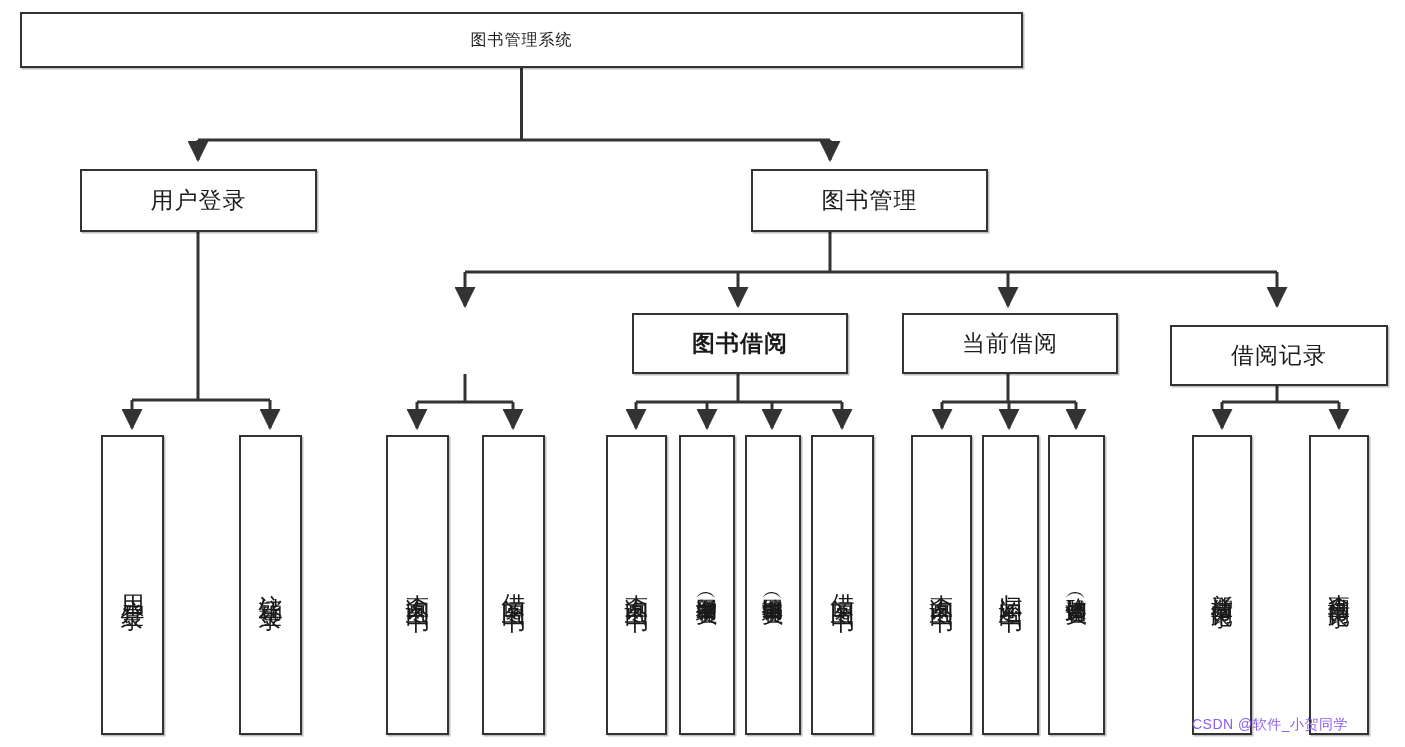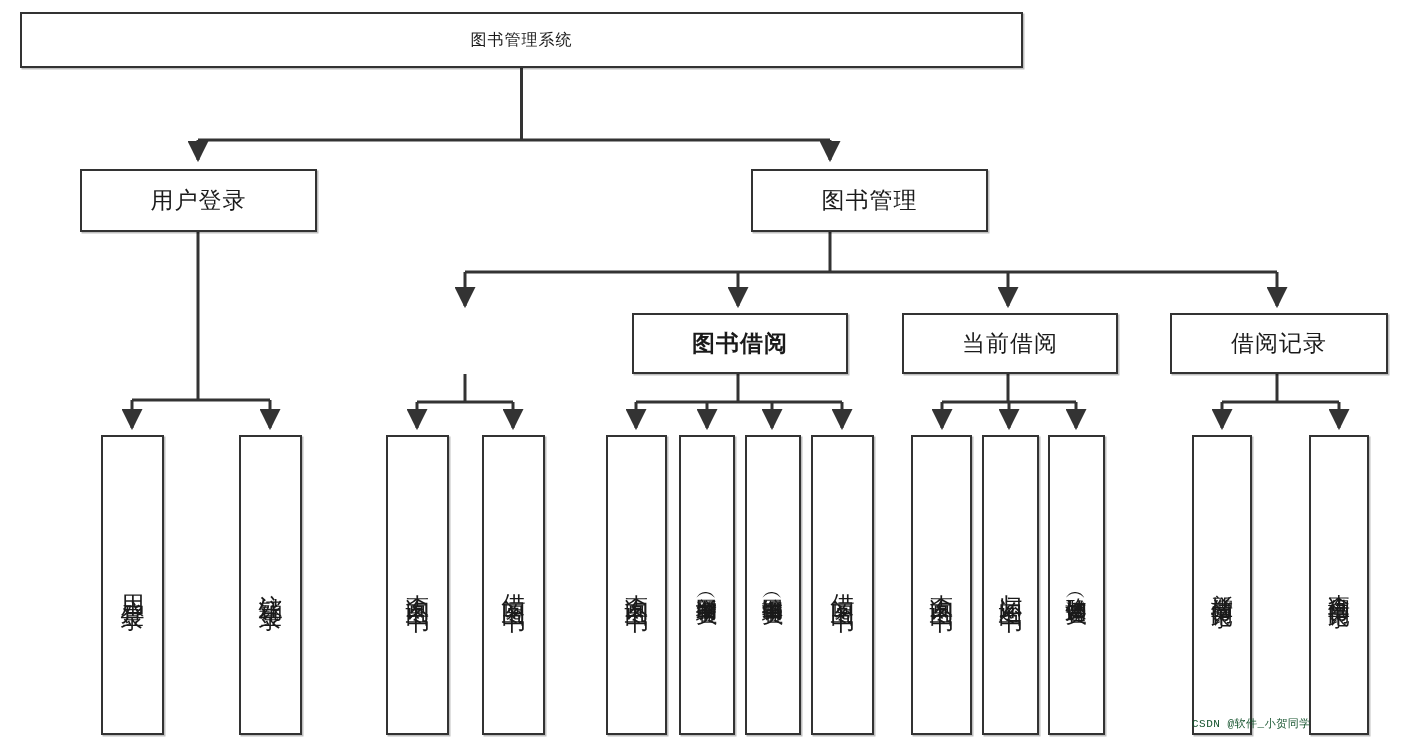--- a/index.html
+++ b/index.html
@@ -10,21 +10,21 @@
         display:flex;align-items:center;justify-content:center;text-align:center;color:#1a1a1a;
         box-shadow:1.5px 1.5px 0 rgba(0,0,0,0.25);}
   .node .lbl{display:block;line-height:1.18;}
   .h-node .lbl{font-size:23px;letter-spacing:1px;}
   .root .lbl{font-size:16px;letter-spacing:1px;}
   .v-node{writing-mode:vertical-rl;text-orientation:upright;}
   .v-node .lbl{font-size:24px;letter-spacing:5px;writing-mode:vertical-rl;text-orientation:upright;
                line-height:1;white-space:nowrap;}
   .v-node.narrow .lbl{font-size:22px;letter-spacing:3px;}
   .v-node.tight .lbl{font-size:21px;letter-spacing:1px;}
-  .watermark{position:absolute;color:#14532d;font-size:11px;white-space:nowrap;letter-spacing:0.5px;font-family:Liberation Mono, monospace;}
+  .watermark{position:absolute;color:#8b5cf6;font-size:14px;white-space:nowrap;letter-spacing:0.5px;}
 </style>
 </head>
 <body>
 
 <div id="canvas">
 
   <svg id="edges" viewBox="0 0 1405 747">
     <defs>
       <marker id="arrow" viewBox="0 0 10 10" refX="9" refY="5" markerWidth="7" markerHeight="7" orient="auto-start-reverse">
         <path d="M 0 0 L 10 5 L 0 10 z" fill="#333333"></path>
@@ -84,21 +84,21 @@
   <div class="node h-node" style="left:711px;top:169px;width:237px;height:63px;margin-left:40px;">
     <span class="lbl">图书管理</span>
   </div>
 
   <div class="node h-node" style="left:632px;top:313px;width:216px;height:61px;font-weight:bold;">
     <span class="lbl">图书借阅</span>
   </div>
   <div class="node h-node" style="left:902px;top:313px;width:216px;height:61px;">
     <span class="lbl">当前借阅</span>
   </div>
-  <div class="node h-node" style="left:1170px;top:313px;width:218px;height:61px;">
+  <div class="node h-node" style="left:1170px;top:325px;width:218px;height:61px;">
     <span class="lbl">借阅记录</span>
   </div>
 
   <div class="node v-node" style="left:101px;top:435px;width:63px;height:300px;">
     <span class="lbl">用户登录</span>
   </div>
   <div class="node v-node" style="left:239px;top:435px;width:63px;height:300px;">
     <span class="lbl">注销登录</span>
   </div>
 

